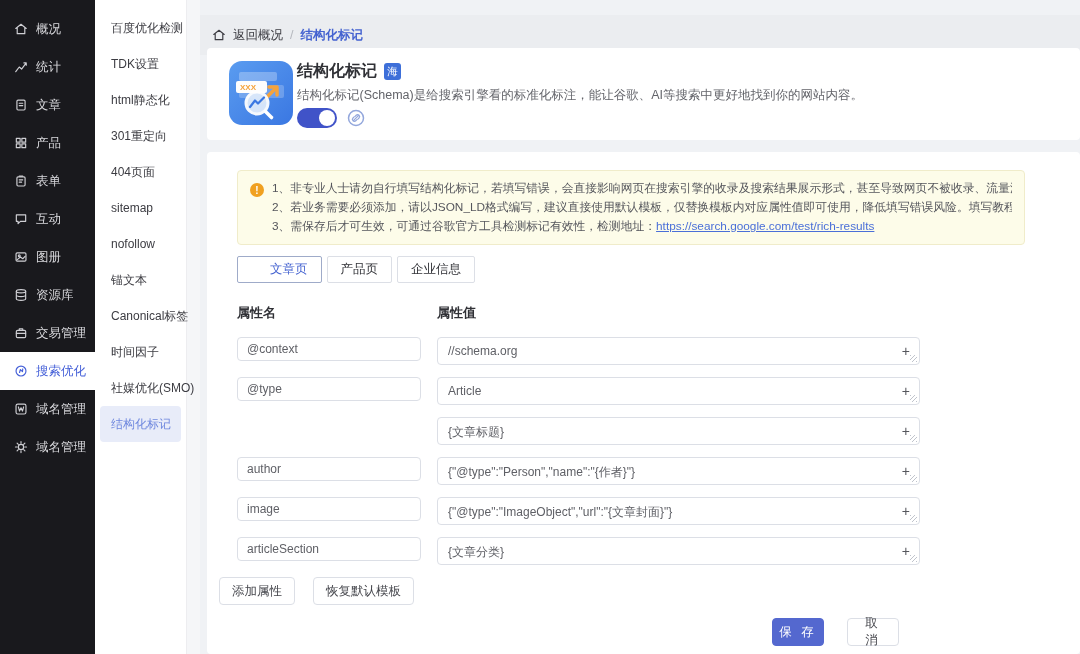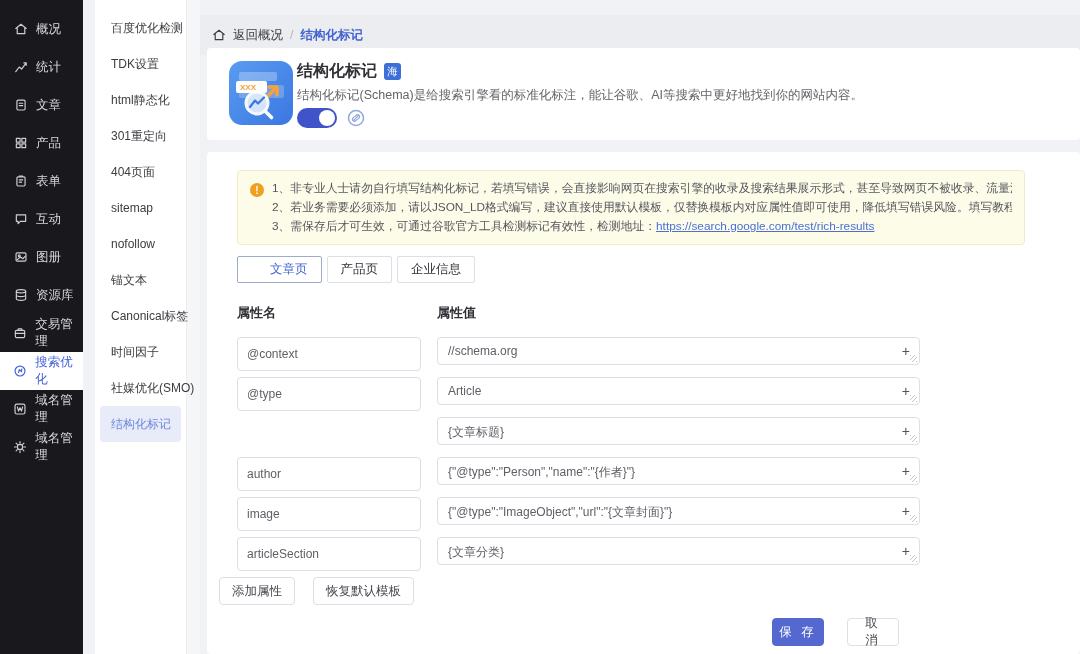--- a/index.html
+++ b/index.html
@@ -1,21 +1,21 @@
 <!DOCTYPE html>
 <html><head>
 <meta charset="utf-8">
 <style>
   * { margin:0; padding:0; box-sizing:border-box; }
   html,body { width:1080px; height:654px; overflow:hidden; }
   body { font-family:"Liberation Sans","DejaVu Sans",sans-serif; background:#f0f2f5; position:relative; }
   .stage { position:absolute; inset:0; width:1080px; height:654px; }
 
   
-  .dark-sidebar { position:absolute; left:0; top:0; width:83px; height:654px; background:#19191d; padding-top:10px; z-index:3; }
+  .dark-sidebar { position:absolute; left:0; top:0; width:95px; height:654px; background:#19191d; padding-top:10px; z-index:3; }
   .dnav-item { height:38px; display:flex; align-items:center; padding-left:13px; gap:8px; color:#d9d9dd; font-size:12.5px; cursor:pointer; }
   .dnav-item .nicon { width:15px; height:15px; display:inline-flex; align-items:center; justify-content:center; color:#cfcfd4; }
   .dnav-item svg { width:14px; height:14px; stroke:currentColor; fill:none; stroke-width:2; stroke-linecap:round; stroke-linejoin:round; }
   .dnav-item.active { background:#ffffff; color:#4560d8; }
   .dnav-item.active .nicon { color:#4560d8; }
 
   
   .submenu { position:absolute; left:95px; top:0; width:92px; height:654px; background:#ffffff; padding-top:10px; z-index:2; border-right:1px solid #ededf0; }
   .sub-item { height:36px; display:flex; align-items:center; padding-left:16px; font-size:12px; color:#3c3c42; cursor:pointer; white-space:nowrap; }
   .sub-item.active { background:#e8ecf9; color:#6e87de; border-radius:4px; margin:0 5px; padding-left:11px; }
@@ -47,21 +47,21 @@
   .n-link { color:#4a6fd8; text-decoration:underline; cursor:pointer; }
 
   .tabs { position:absolute; left:30px; top:104px; display:flex; gap:5px; }
   .tab { height:27px; padding:0 13px; display:flex; align-items:center; font-size:12.5px; color:#303136; background:#fff; border:1px solid #dcdfe6; border-radius:2px; cursor:pointer; }
   .tab.active { color:#4462d0; border-color:#9fabc9;padding-left:32px; }
 
   .col-head { position:absolute; top:152px; font-size:13px; color:#303136; font-weight:bold; }
   .col-head.name { left:30px; }
   .col-head.value { left:230px; }
 
-  .row-name { position:absolute; left:30px; width:184px; height:34px; border:1px solid #dcdfe6; border-radius:4px; background:#fff; font-size:12px; color:#5f6066; padding:0 9px; font-family:inherit; }
+  .row-name { position:absolute; left:30px; width:184px; height:24px; border:1px solid #dcdfe6; border-radius:4px; background:#fff; font-size:12px; color:#5f6066; padding:0 9px; font-family:inherit; }
   .row-value { position:absolute; left:230px; width:483px; height:28px; border:1px solid #dcdfe6; border-radius:4px; background:#fff; cursor:text; }
   .row-value .vtext { position:absolute; left:10px; top:6px; right:26px; font-size:12px; color:#5f6066; white-space:nowrap; overflow:hidden; }
   .row-value .vplus { position:absolute; right:9px; top:5px; font-size:14px; color:#55565c; cursor:pointer; line-height:16px; }
   .row-value .grip { position:absolute; right:2px; bottom:2px; width:7px; height:7px; background:repeating-linear-gradient(-45deg,#c0c4cc 0 1px,transparent 1px 3px); cursor:nwse-resize; }
 
   .btn { display:inline-flex; align-items:center; justify-content:center; height:28px; padding:0 12px; font-size:12.5px; border-radius:4px; border:1px solid #dcdfe6; background:#fff; color:#45464c; cursor:pointer; font-family:inherit; }
   .btn-add { position:absolute; left:12px; top:425px; }
   .btn-restore { position:absolute; left:106px; top:425px; }
   .btn-save { position:absolute; left:565px; top:466px; width:52px; background:#5468cf; border-color:#5468cf; color:#fff; letter-spacing:3px; padding:0; }
   .btn-cancel { position:absolute; left:640px; top:466px; width:52px; letter-spacing:3px; padding:11px; }

